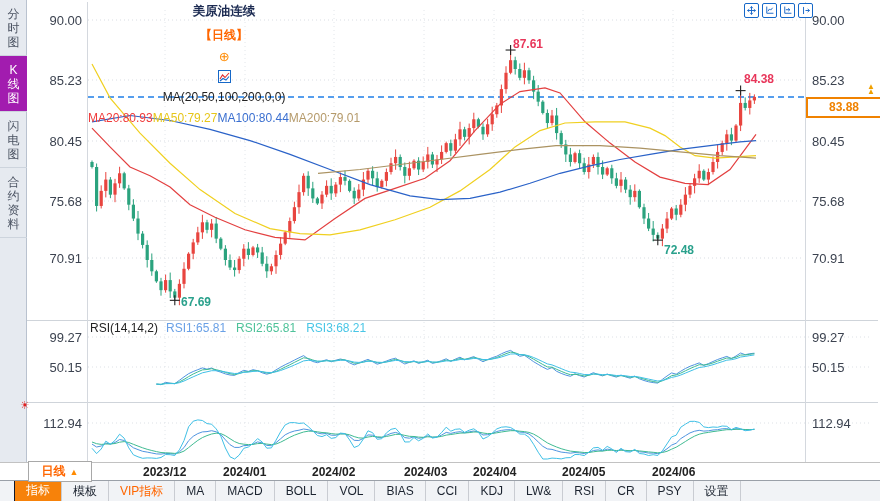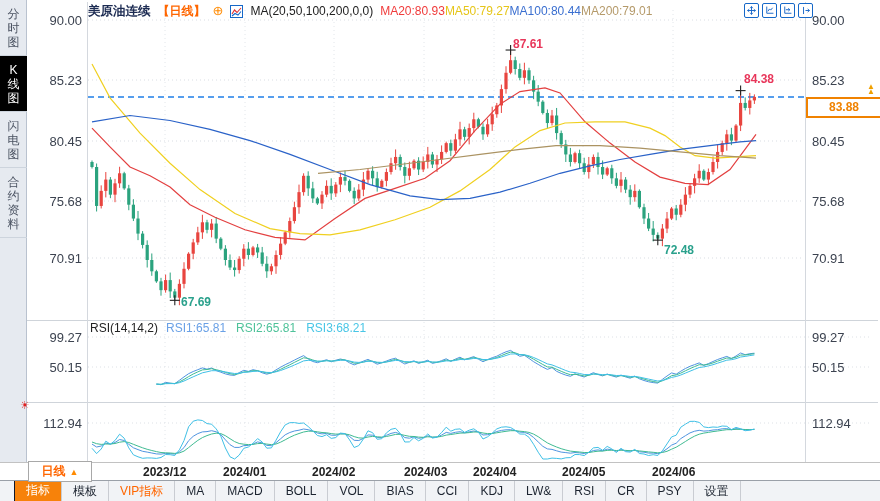--- a/index.html
+++ b/index.html
@@ -2,25 +2,25 @@
 <html><head>
 <meta charset="utf-8">
 <style>
   html,body{margin:0;padding:0;background:#fff;}
   .app{position:relative;width:880px;height:501px;overflow:hidden;background:#fff;
        font-family:"Liberation Sans","DejaVu Sans",sans-serif;-webkit-font-smoothing:antialiased;}
   
   .sidebar{position:absolute;left:0;top:0;width:27px;height:462px;background:#e6eaf0;border-right:1px solid #b9c2cf;box-sizing:border-box;}
   .side-item{width:27px;text-align:center;padding:7px 0 6px 0;border-bottom:1px solid #cdd4dd;color:#4a5261;font-size:12px;cursor:pointer;}
   .side-item span{display:block;width:14px;margin:0 auto;line-height:14px;word-break:break-all;}
-  .side-item.active{background:#000000;color:#fff;}
+  .side-item.active{background:#a21caf;color:#fff;}
   
   svg.plot{position:absolute;left:0;top:0;}
   
-  .hdr{position:absolute;left:88px;top:3px;height:16px;display:flex;align-items:center;gap:7px;font-size:12px;white-space:nowrap;}
+  .hdr{position:absolute;left:88px;top:3px;height:16px;display:flex;align-items:center;gap:7px;font-size:12px;white-space:nowrap;flex-direction:column;}
   .hdr .title{font-weight:bold;color:#1c2b52;font-size:12.5px;}
   .hdr .period{color:#ff6600;font-weight:bold;}
   .hdr .addi{color:#ff8a00;font-size:13px;line-height:12px;}
   .hdr .maset{color:#222;}
   .topicons{position:absolute;left:744px;top:3px;display:flex;gap:3px;}
   .topicons .ticon{width:13px;height:13px;border:1px solid #1668c8;border-radius:2px;background:#fff;display:flex;align-items:center;justify-content:center;cursor:pointer;}
   
   .axlab{position:absolute;font-size:13px;color:#3c4350;}
   .axlab.left{width:52px;text-align:right;}
   .ext-label{position:absolute;font-size:12px;font-weight:bold;}

